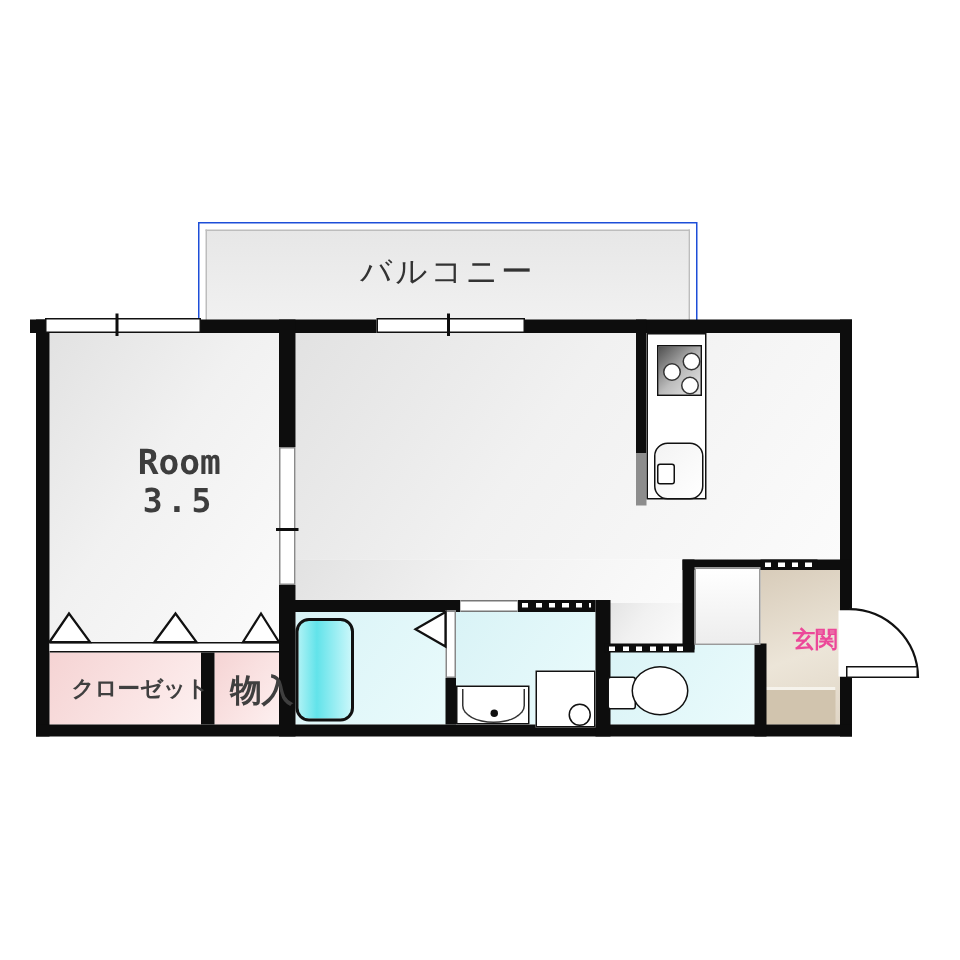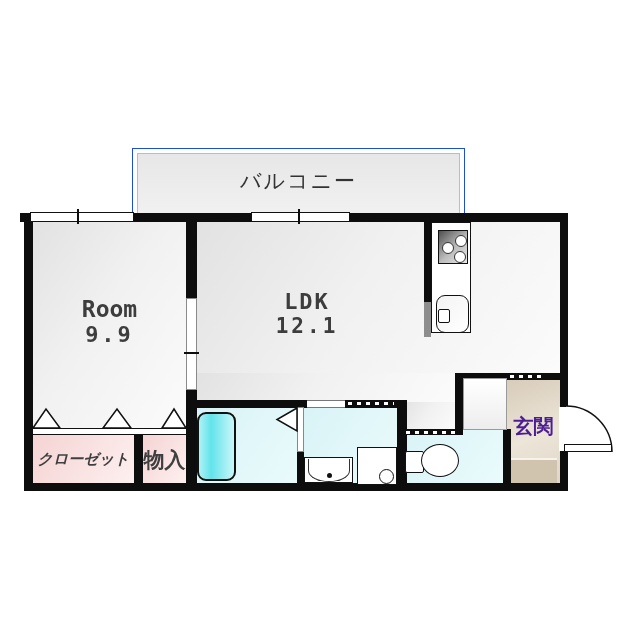--- a/index.html
+++ b/index.html
@@ -49,21 +49,21 @@
   #wc-tank{left:405px;top:451px;width:19px;height:22px;border:1.5px solid #111;border-radius:2px;background:#fff;}
   #wc-bowl{left:421px;top:444px;width:38px;height:33px;border:1.5px solid #111;border-radius:50%;background:#fff;}
   #cabinet{left:463px;top:378px;width:44px;height:52px;border:1px solid #9a9a9a;
       background:linear-gradient(180deg,#ffffff,#ededed);}
   #tataki{left:510px;top:458px;width:47px;height:25px;background:#d1c4ae;border-top:2px solid #f6f3ec;}
   #doorleaf{left:564px;top:444px;width:48px;height:8px;background:#fff;border:1.5px solid #111;}
   
   #wmark{left:186px;top:294px;font-size:46px;font-weight:700;letter-spacing:4px;
       color:rgba(255,255,255,0.55);z-index:40;}
   svg.overlay{position:absolute;left:0;top:0;z-index:30;pointer-events:none;}
-  .z20{z-index:20;} .z25{z-index:25;} .z35{z-index:35;}
+  .z20{z-index:20;} .z25{z-index:25;} .z35{z-index:35;padding-left:10px;}
 </style>
 </head>
 <body>
 
 <div id="stage">
 
   <div id="balcony" class="abs">
     <div class="inner"></div>
     <div class="lbl">バルコニー</div>
   </div>
@@ -143,23 +143,19 @@
     <path d="M566,406 A46,46 0 0 1 612,452 L566,452 Z" fill="#ffffff" stroke="none"></path>
     <path d="M566,406 A46,46 0 0 1 612,452" fill="none" stroke="#111" stroke-width="1.5"></path>
     <path d="M33,428 L46,409 L60,428 Z" fill="#fff" stroke="#111" stroke-width="1.5"></path>
     <path d="M103,428 L117,409 L131,428 Z" fill="#fff" stroke="#111" stroke-width="1.5"></path>
     <path d="M162,428 L174,409 L186,428 Z" fill="#fff" stroke="#111" stroke-width="1.5"></path>
     <path d="M297,408 L277,419.5 L297,431 Z" fill="#fff" stroke="#111" stroke-width="1.5"></path>
   </svg>
 
   <div class="abs rlabel z35" style="left:33px;top:293px;width:153px;height:58px;">
     <div class="mono" style="font-size:23px;line-height:26px;">Room</div>
-    <div class="mono" style="font-size:22px;line-height:26px;letter-spacing:3px;">9.9</div>
+    <div class="mono" style="font-size:22px;line-height:26px;letter-spacing:3px;">3.5</div>
   </div>
-  <div class="abs rlabel z35" style="left:197px;top:288px;width:220px;height:52px;">
-    <div class="mono" style="font-size:22px;line-height:24px;letter-spacing:2px;">LDK</div>
-    <div class="mono" style="font-size:21px;line-height:24px;letter-spacing:3px;">12.1</div>
-  </div>
-  <div class="abs rlabel jp z35" style="left:33px;top:448px;width:101px;height:22px;font-size:15px;font-weight:600;font-style:italic;">クローゼット</div>
+  <div class="abs rlabel jp z35" style="left:33px;top:448px;width:101px;height:22px;font-size:15px;font-weight:600;">クローゼット</div>
   <div class="abs rlabel jp z35" style="left:141px;top:446px;width:47px;height:28px;font-size:21px;font-weight:600;">物入</div>
-  <div class="abs rlabel jp z35" style="left:507px;top:413px;width:53px;height:26px;font-size:20px;font-weight:600;color:#4c1d95;font-family:Liberation Mono, monospace;">玄関</div>
+  <div class="abs rlabel jp z35" style="left:507px;top:413px;width:53px;height:26px;font-size:15px;font-weight:600;color:#ec4899;font-family:Liberation Mono, monospace;">玄関</div>
 
 </div>
 
 </body></html>

